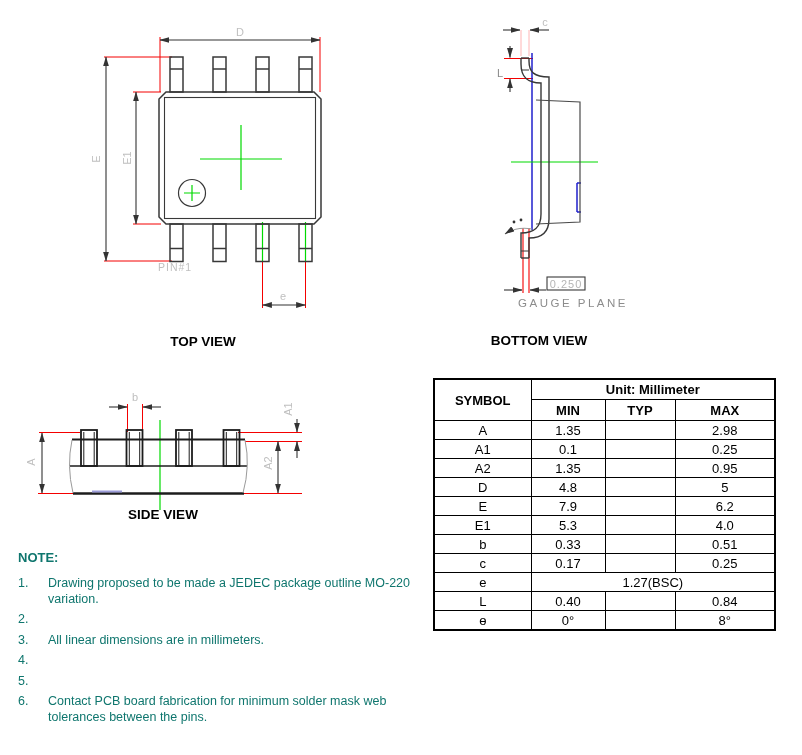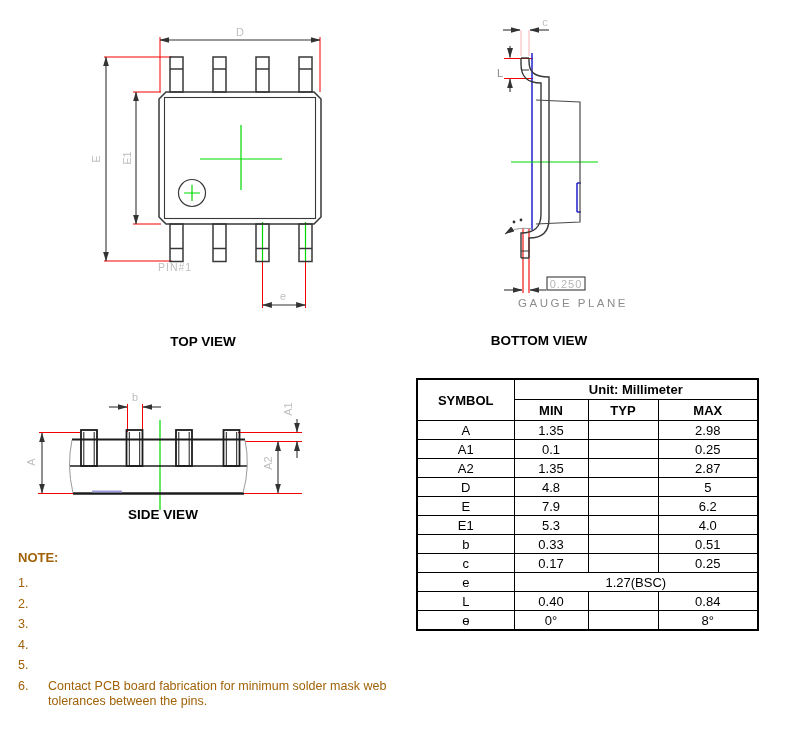--- a/index.html
+++ b/index.html
@@ -10,33 +10,33 @@
   svg{position:absolute;left:0;top:0;}
   svg text{font-family:"Liberation Sans","DejaVu Sans",sans-serif;}
   .dim-label{font-size:11px;fill:#bfbfbf;}
   .dim-label-dk{font-size:11px;fill:#8a8a8a;}
   .view-title{font-size:13.5px;font-weight:bold;fill:#000;}
   .gauge-text{font-size:11.5px;fill:#8c8c8c;letter-spacing:2.5px;}
   .box-text{font-size:11px;fill:#b5b5b5;letter-spacing:1px;}
   .pin1-text{font-size:10.5px;fill:#bfbfbf;letter-spacing:1px;}
 
   
-  .dim-table-wrap{position:absolute;left:416px;top:378px;}
+  .dim-table-wrap{position:absolute;left:433px;top:378px;}
   table.dims{border-collapse:collapse;border:2px solid #000;table-layout:fixed;width:341px;}
   table.dims th,table.dims td{
     border:1px solid #000;padding:0;text-align:center;vertical-align:middle;
     font-size:13px;color:#000;white-space:nowrap;overflow:hidden;
   }
   table.dims th{font-weight:bold;}
   table.dims td{font-weight:normal;height:18px;}
   tr.hrow1 th{height:19px;}
   tr.hrow2 th{height:20px;}
 
   
-  .notes{position:absolute;left:18px;top:550px;width:420px;color:#a16207;}
+  .notes{position:absolute;left:18px;top:550px;width:420px;color:#0f766e;}
   .notes-heading{font-size:13px;font-weight:bold;margin-bottom:11px;}
   .note-item{display:flex;margin-bottom:5px;font-size:12.5px;line-height:15.5px;}
   .note-num{flex:none;width:30px;}
   .note-text{width:378px;}
 </style>
 </head>
 <body>
 
 <div class="canvas">
 
@@ -232,21 +232,21 @@
       <tr>
             <td>A1</td>
             <td>0.1</td>
             <td></td>
             <td>0.25</td>
           </tr>
       <tr>
             <td>A2</td>
             <td>1.35</td>
             <td></td>
-            <td>2.87</td>
+            <td>0.95</td>
           </tr>
       <tr>
             <td>D</td>
             <td>4.8</td>
             <td></td>
             <td>5</td>
           </tr>
       <tr>
             <td>E</td>
             <td>7.9</td>
@@ -288,26 +288,28 @@
             <td>8°</td>
           </tr>
     </tbody>
   </table>
 </div>
 
 <div class="notes">
   <div class="notes-heading">NOTE:</div>
   <div class="note-item">
         <span class="note-num">1.</span>
+        <span class="note-text">Drawing proposed to be made a JEDEC package outline MO-220 variation.</span>
       </div>
   <div class="note-item">
         <span class="note-num">2.</span>
       </div>
   <div class="note-item">
         <span class="note-num">3.</span>
+        <span class="note-text">All linear dimensions are in millimeters.</span>
       </div>
   <div class="note-item">
         <span class="note-num">4.</span>
       </div>
   <div class="note-item">
         <span class="note-num">5.</span>
       </div>
   <div class="note-item">
         <span class="note-num">6.</span>
         <span class="note-text">Contact PCB board fabrication for minimum solder mask web tolerances between the pins.</span>

